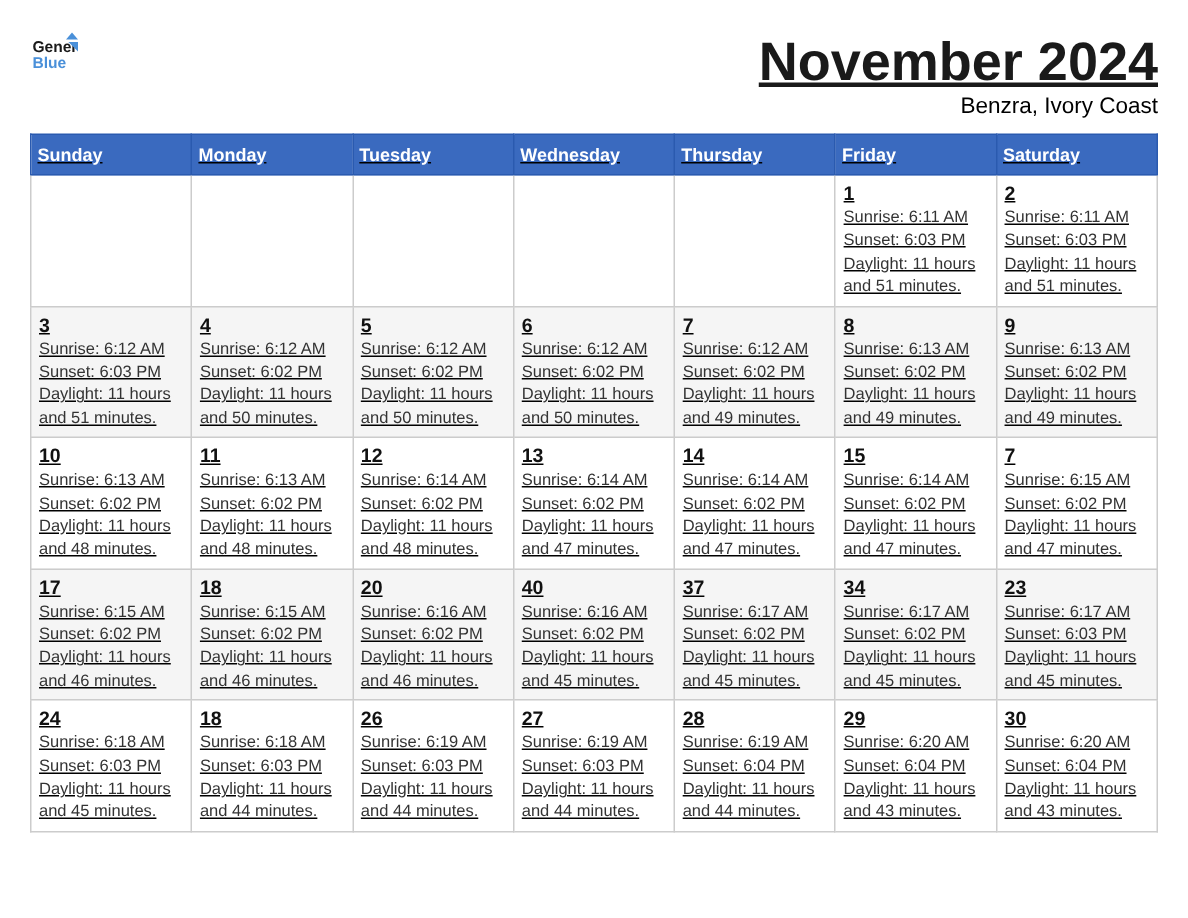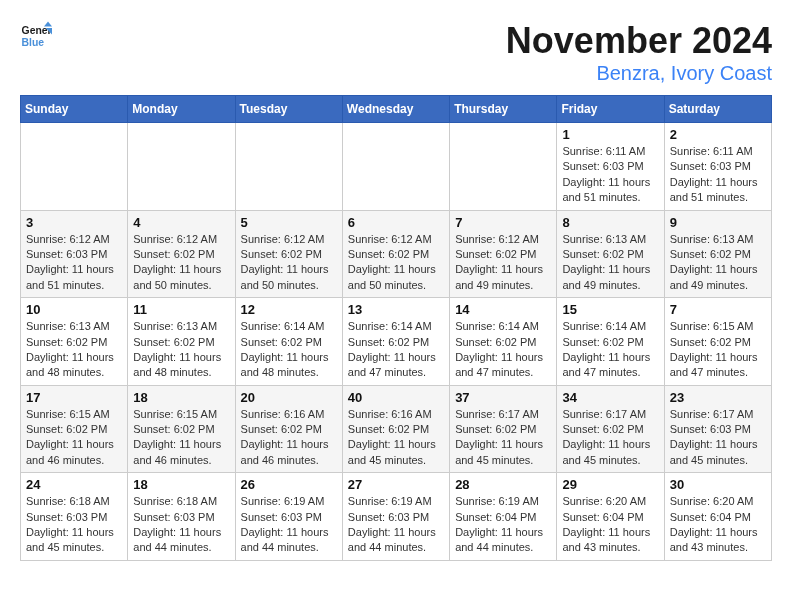--- a/index.html
+++ b/index.html
@@ -25,29 +25,31 @@
       width: 32px;
       height: 32px;
     }
     .title-area {
       text-align: right;
     }
     .month-title {
       font-size: 36px;
       font-weight: bold;
       color: #1a1a1a;
+      text-decoration: underline;
     }
     .location {
-      font-size: 20px;
-      color: #3b82f6;
+      font-size: 15px;
+      color: #000000;
     }
     .calendar-table {
       width: 100%;
       border-collapse: collapse;
       font-size: 11px;
+      text-decoration: underline;
     }
     .calendar-table th {
       background: #3a6abf;
       color: #fff;
       padding: 6px 4px;
       text-align: left;
       font-size: 12px;
       font-weight: bold;
       border: 1px solid #2a5aaf;
     }

